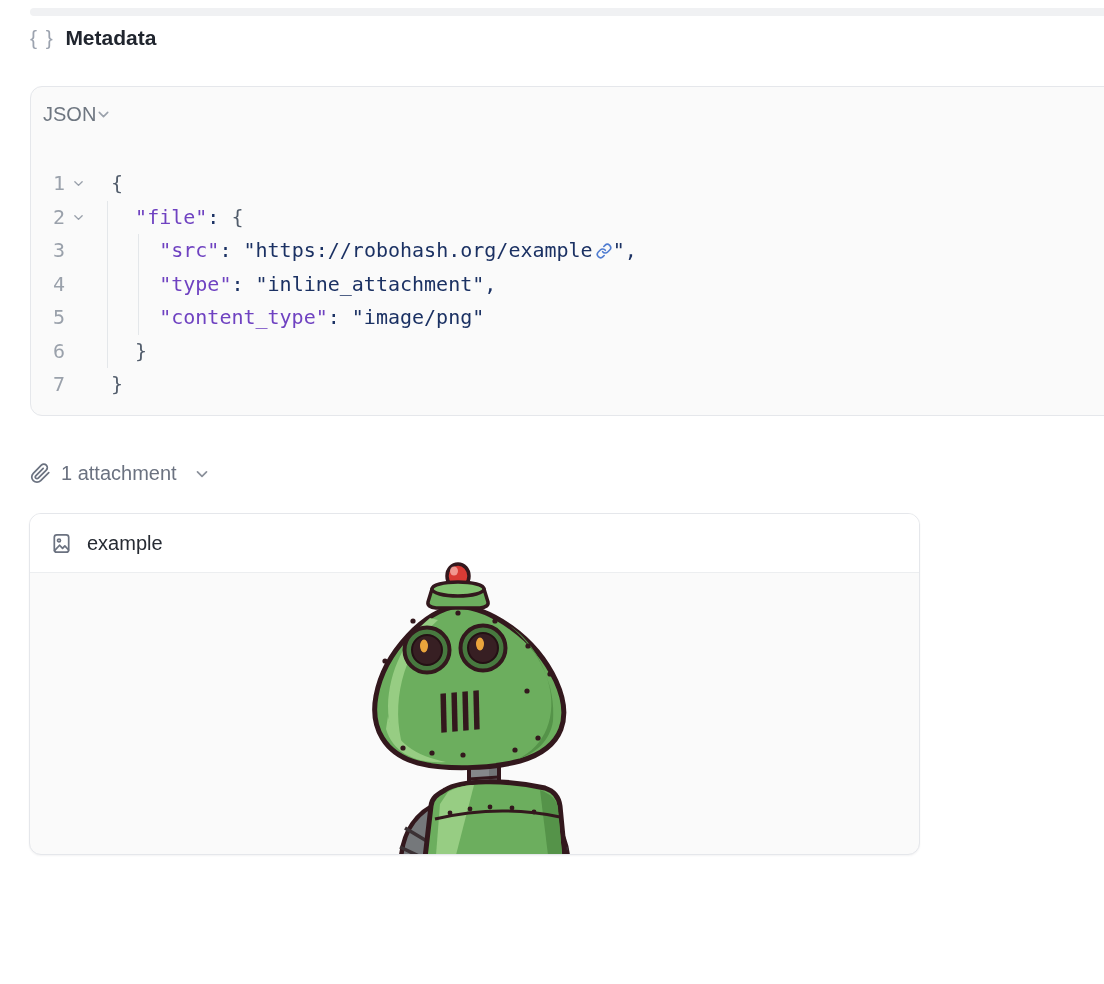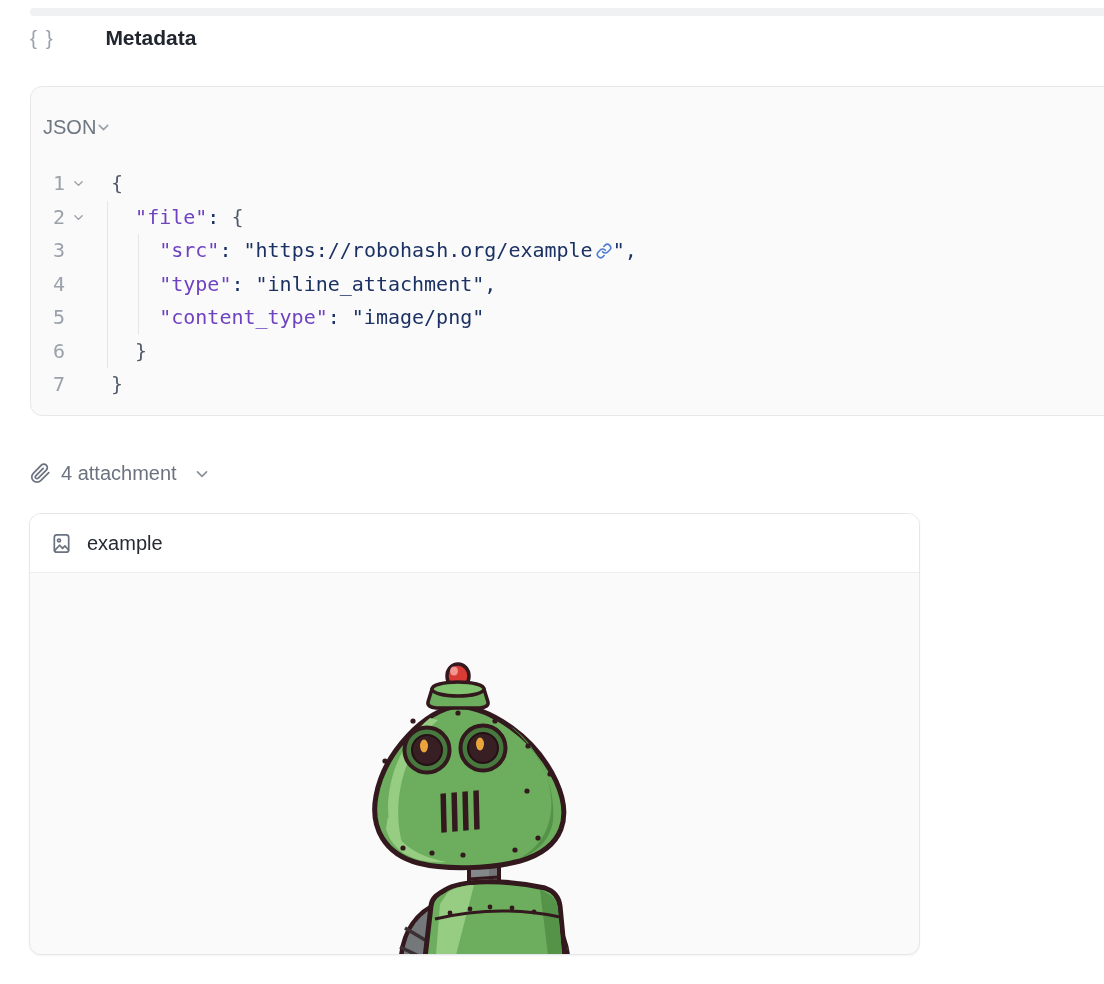--- a/index.html
+++ b/index.html
@@ -2,47 +2,47 @@
 <html style="--ed-key: #6f42c1; --ed-string: #1b3163; --ed-brace: #515c6b; --ed-line-number: #9aa1ab; --ed-link: #4f7cd1; --rb-green: #6cae5e; --rb-green-light: #97cd83; --rb-green-mid: #82c370; --rb-green-dark: #559349; --rb-outline: #33181d; --rb-gray: #85888b; --rb-gray-dark: #75787b; --rb-red: #d93b35; --rb-amber: #eaa43c;"><head>
 <meta charset="utf-8">
 <style>
   html,body{margin:0;padding:0;background:#fff;}
   body{width:1104px;height:984px;overflow:hidden;font-family:"Liberation Sans",sans-serif;position:relative;}
 
   .top-divider{position:absolute;left:30px;top:8px;right:0;height:8px;background:#f0f1f3;border-radius:4px 0 0 4px;}
 
   .section-header{position:absolute;left:30px;top:26px;display:flex;align-items:center;gap:11px;}
   .braces{color:#9ca3af;font-size:21px;letter-spacing:1.5px;font-weight:500;}
-  .sec-title{color:#20252e;font-size:21px;font-weight:600;margin-left:40px;}
+  .sec-title{color:#20252e;font-size:21px;font-weight:600;}
 
   
   .editor{position:absolute;left:30px;top:86px;width:1200px;height:330px;background:#fafafa;
           border:1px solid #e5e7eb;border-radius:12px;box-sizing:border-box;}
   .lang-btn{position:absolute;left:12px;top:16px;display:inline-flex;align-items:center;
-            background:none;border:none;padding:0;cursor:pointer;color:#6e7680;font-size:20px;font-family:inherit;margin-top:13px;}
+            background:none;border:none;padding:0;cursor:pointer;color:#6e7680;font-size:20px;font-family:inherit;}
   .code{position:absolute;left:0;right:0;top:80px;font-family:"DejaVu Sans Mono","Liberation Mono",monospace;
         font-size:20px;line-height:33.5px;}
   .code-row{display:flex;height:33.5px;align-items:center;}
   .ln{width:34px;flex:none;text-align:right;color:var(--ed-line-number);}
   .fold{width:46px;flex:none;display:flex;align-items:center;padding-left:7px;box-sizing:border-box;height:100%;}
   .code-content{position:relative;white-space:pre;flex:1;height:100%;display:flex;align-items:center;}
   .guide{position:absolute;top:0;bottom:0;width:1px;background:#e4e7ea;}
   .g0{left:-4px;}.g1{left:27px;}
   .tok-key{color:var(--ed-key);}
   .tok-string{color:var(--ed-string);}
   .tok-brace{color:var(--ed-brace);}
   .tok-link{color:var(--ed-string);text-underline-offset:4px;text-decoration-thickness:1.5px;cursor:pointer;}
   .link-icon{display:inline-block;vertical-align:-2px;margin:0 1px 0 3px;}
 
   
   .attach-toggle{position:absolute;left:30px;top:462px;display:flex;align-items:center;gap:10px;
                  color:#6b7280;font-size:20px;cursor:pointer;background:none;border:none;padding:0;font-family:inherit;}
   .attach-toggle .chev{margin-left:7px;}
 
-  .attach-card{position:absolute;left:29px;top:513px;width:891px;height:442px;box-sizing:border-box;
+  .attach-card{position:absolute;left:29px;top:513px;width:891px;height:342px;box-sizing:border-box;
                border:1px solid #e5e7eb;border-radius:12px;background:#fafafa;overflow:hidden;
                box-shadow:0 1px 2px rgba(16,24,40,.05);}
   .attach-header{height:58px;background:#fff;border-bottom:1px solid #eceef0;display:flex;align-items:center;
                  gap:14px;padding:0 20px;cursor:pointer;}
   .attach-name{font-size:20px;color:#262b33;font-weight:500;}
   .attach-body{position:absolute;top:59px;left:0;right:0;bottom:0;}
   .robot{position:absolute;left:330px;bottom:-2px;}
 </style>
 </head>
 <body>
@@ -108,21 +108,21 @@
         <span class="fold"></span>
         <span class="code-content"><span class="tok-brace">}</span></span>
       </div>
     </div>
 </div>
 
 <button class="attach-toggle">
   <svg width="21" height="21" viewBox="0 0 24 24" fill="none" stroke="#6b7280" stroke-width="2" stroke-linecap="round" stroke-linejoin="round">
       <path d="M21.44 11.05l-9.19 9.19a6 6 0 0 1-8.49-8.49l9.19-9.19a4 4 0 0 1 5.66 5.66l-9.2 9.19a2 2 0 0 1-2.83-2.83l8.49-8.48"></path>
     </svg>
-  <span>4 attachment</span>
+  <span>1 attachment</span>
   <svg class="chev" width="16" height="16" viewBox="0 0 16 16">
       <path d="M3.5 5.8 8 10.3l4.5-4.5" fill="none" stroke="#8b919b" stroke-width="1.7" stroke-linecap="round" stroke-linejoin="round"></path>
     </svg>
 </button>
 
 <div class="attach-card">
   <div class="attach-header">
     <svg width="23" height="23" viewBox="0 0 24 24" fill="none" stroke="#6b7280" stroke-width="1.8" stroke-linecap="round" stroke-linejoin="round">
       <rect x="4.5" y="3" width="15" height="18" rx="2.6"></rect>
       <circle cx="9.4" cy="8.8" r="1.5"></circle>

